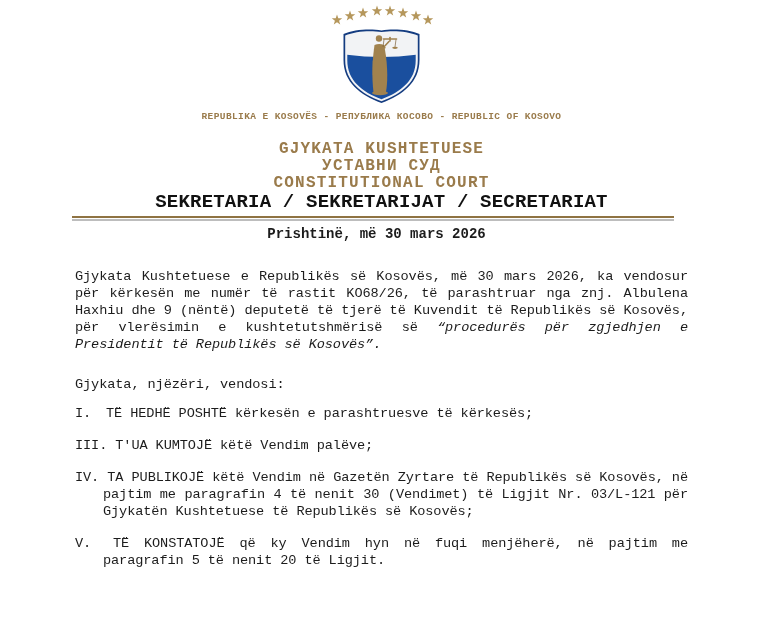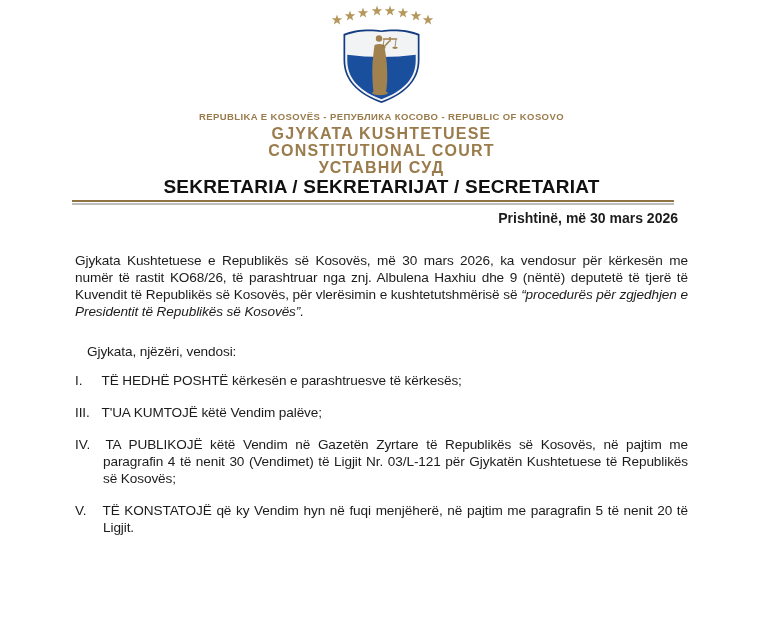--- a/index.html
+++ b/index.html
@@ -4,52 +4,52 @@
 <style>
   :root{
     --gold-text:#9a7b4b; --star-gold:#b5975c;
     --shield-border:#143c80; --shield-field:#1a4f9e; --shield-white:#f2f3f5;
     --bronze:#a1824e; --bronze-dark:#7d6038;
     --rule-gold:#8f7342; --rule-gray:#bdbdbd; --ink:#1c1c1c;
   }
   html,body{margin:0;padding:0;background:#fff;}
   .page{
     position:relative;width:759px;height:638px;margin:0 auto;background:#ffffff;
-    font-family:Liberation Sans, sans-serif;color:var(--ink);
+    font-family:Liberation Mono, monospace;color:var(--ink);
     overflow:hidden;box-sizing:border-box;padding:0 71px 0 75px;
   }
   
   .court-header{text-align:center;}
   .emblem{width:120px;height:100px;margin:4px auto 0;}
   .emblem svg{display:block;width:120px;height:100px;}
   .st{fill:var(--star-gold);}
   .sh-border{fill:var(--shield-border);}
   .sh-ring{fill:var(--shield-white);}
   .sh-top{fill:var(--shield-white);}
   .sh-field{fill:var(--shield-field);}
   .bz{fill:var(--bronze);}
   .bz-line{stroke:var(--bronze);stroke-width:1.6;fill:none;stroke-linecap:round;}
   .bz-thin{stroke:var(--bronze-dark);stroke-width:.7;fill:none;}
   .h-gold{color:var(--gold-text);font-weight:bold;}
   .h-republic{margin-top:7px;font-size:9.5px;line-height:12px;letter-spacing:.4px;}
-  .h-court{margin-top:2px;font-size:16px;line-height:17px;letter-spacing:1.2px;}
+  .h-court{margin-top:18px;font-size:16px;line-height:17px;letter-spacing:1.2px;}
   .h-court2{font-size:16px;line-height:17px;letter-spacing:1.2px;}
   .h-secretariat{margin-top:3px;font-size:19px;line-height:15px;font-weight:bold;color:#111;letter-spacing:.2px;}
   
   .rule{margin:6px 14px 0 -3px;}
   .rule .g1{height:2px;background:var(--rule-gold);}
   .rule .gap{height:1px;background:#fff;}
   .rule .g2{height:2px;background:var(--rule-gray);}
   
-  .dateline{margin-top:5px;padding-right:10px;text-align:right;font-weight:bold;font-size:14px;line-height:17px;}
+  .dateline{margin-top:5px;padding-right:10px;text-align:center;font-weight:bold;font-size:14px;line-height:17px;}
   .title{margin:29px 0 0;text-align:center;font-size:20px;line-height:28px;font-weight:bold;letter-spacing:.2px;}
   .doc-text{font-size:13.6px;line-height:17px;letter-spacing:-0.1px;}
   .intro{margin:25px 0 0;text-align:justify;}
   .intro em{font-style:italic;}
-  .decide{margin:23px 12px 0;}
+  .decide{margin:23px 0 0;}
   .items{margin-top:12px;}
   .item{margin:7px 0 15px;padding-left:28px;text-indent:-28px;text-align:justify;}
   .item:last-child{margin-bottom:0;}
   .item .num{display:inline-block;min-width:23px;text-indent:0;}
 </style>
 </head>
 <body>
 
 <div class="page">
 
@@ -95,22 +95,22 @@
               <ellipse class="bz" cx="61" cy="43.8" rx="2.8" ry="1.1"></ellipse>
               <ellipse class="bz" cx="73" cy="43.8" rx="2.8" ry="1.1"></ellipse>
             </g>
           </g>
         </g>
       </svg>
     </div>
 
     <div class="h-gold h-republic">REPUBLIKA E KOSOVËS - РЕПУБЛИКА КОСОВО - REPUBLIC OF KOSOVO</div>
     <div class="h-gold h-court">GJYKATA KUSHTETUESE</div>
+    <div class="h-gold h-court2">УСТАВНИ СУД</div>
     <div class="h-gold h-court2">CONSTITUTIONAL COURT</div>
-    <div class="h-gold h-court2">УСТАВНИ СУД</div>
     <div class="h-secretariat">SEKRETARIA / SEKRETARIJAT / SECRETARIAT</div>
   </header>
 
   <div class="rule">
     <div class="g1"></div>
     <div class="gap"></div>
     <div class="g2"></div>
   </div>
 
   <div class="dateline">Prishtinë, më 30 mars 2026</div>

